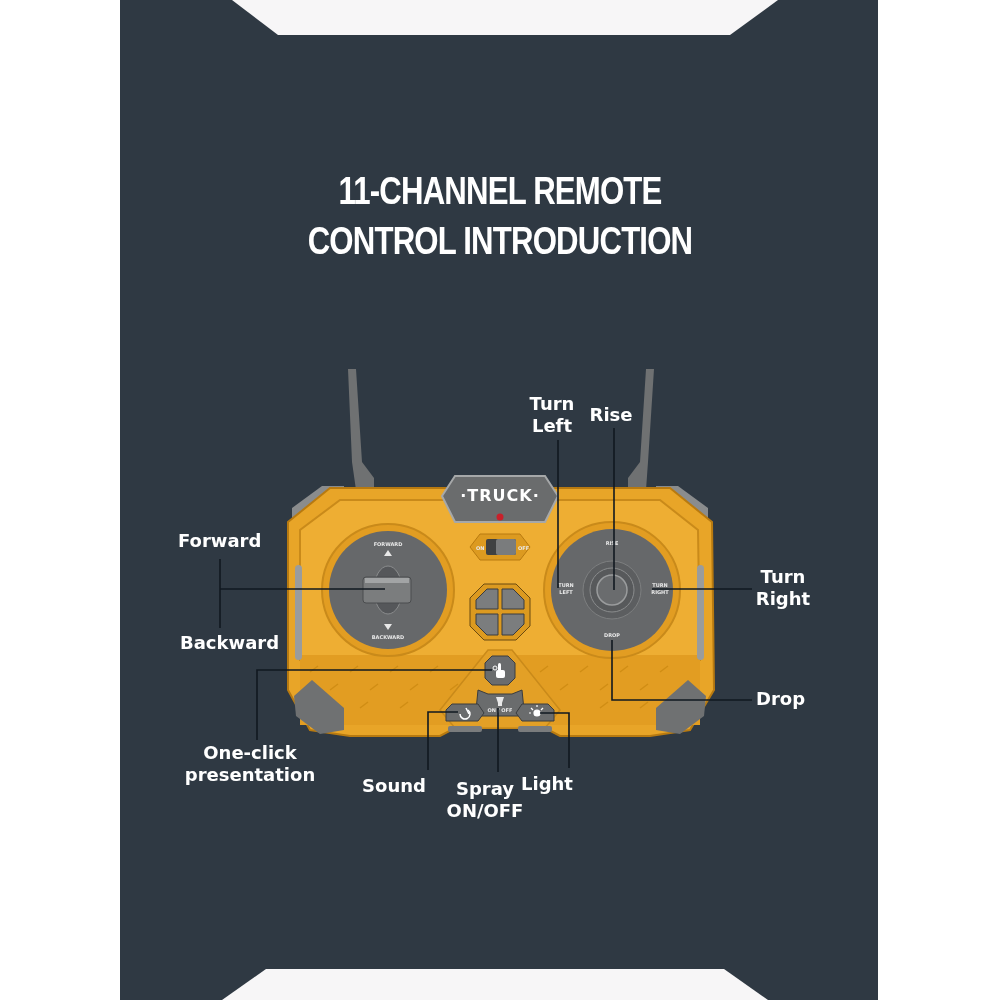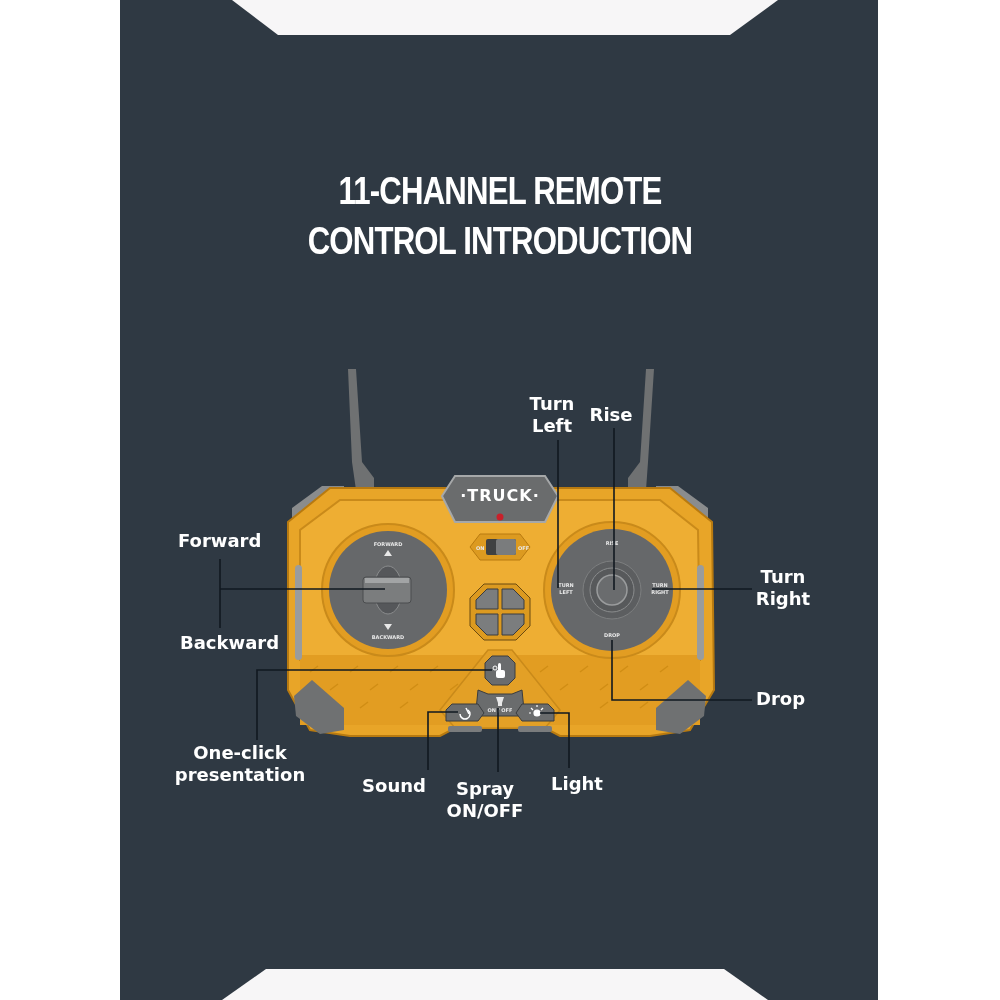--- a/index.html
+++ b/index.html
@@ -155,31 +155,31 @@
     <polyline points="612,640 612,700 752,700"></polyline>
   </g>
 </svg>
 
 <div class="title t1">11-CHANNEL REMOTE</div>
 <div class="title t2">CONTROL INTRODUCTION</div>
 
 <div class="lbl" style="left:178px; top:530px;">Forward</div>
 <div class="lbl" style="left:180px; top:632px;">Backward</div>
 
-<div class="lbl c" style="left:240px; top:742px;">
+<div class="lbl c" style="left:250px; top:742px;">
   <span>One-click</span>
   <span>presentation</span>
 </div>
 
 <div class="lbl c" style="left:394px; top:775px;">Sound</div>
 <div class="lbl c" style="left:485px; top:778px;">
   <span>Spray</span>
   <span>ON/OFF</span>
 </div>
-<div class="lbl c" style="left:577px; top:773px;">Light</div>
+<div class="lbl c" style="left:547px; top:773px;">Light</div>
 
 <div class="lbl c" style="left:552px; top:393px;">
   <span>Turn</span>
   <span>Left</span>
 </div>
 <div class="lbl c" style="left:611px; top:404px;">Rise</div>
 
 <div class="lbl c" style="left:783px; top:566px;">
   <span>Turn</span>
   <span>Right</span>

